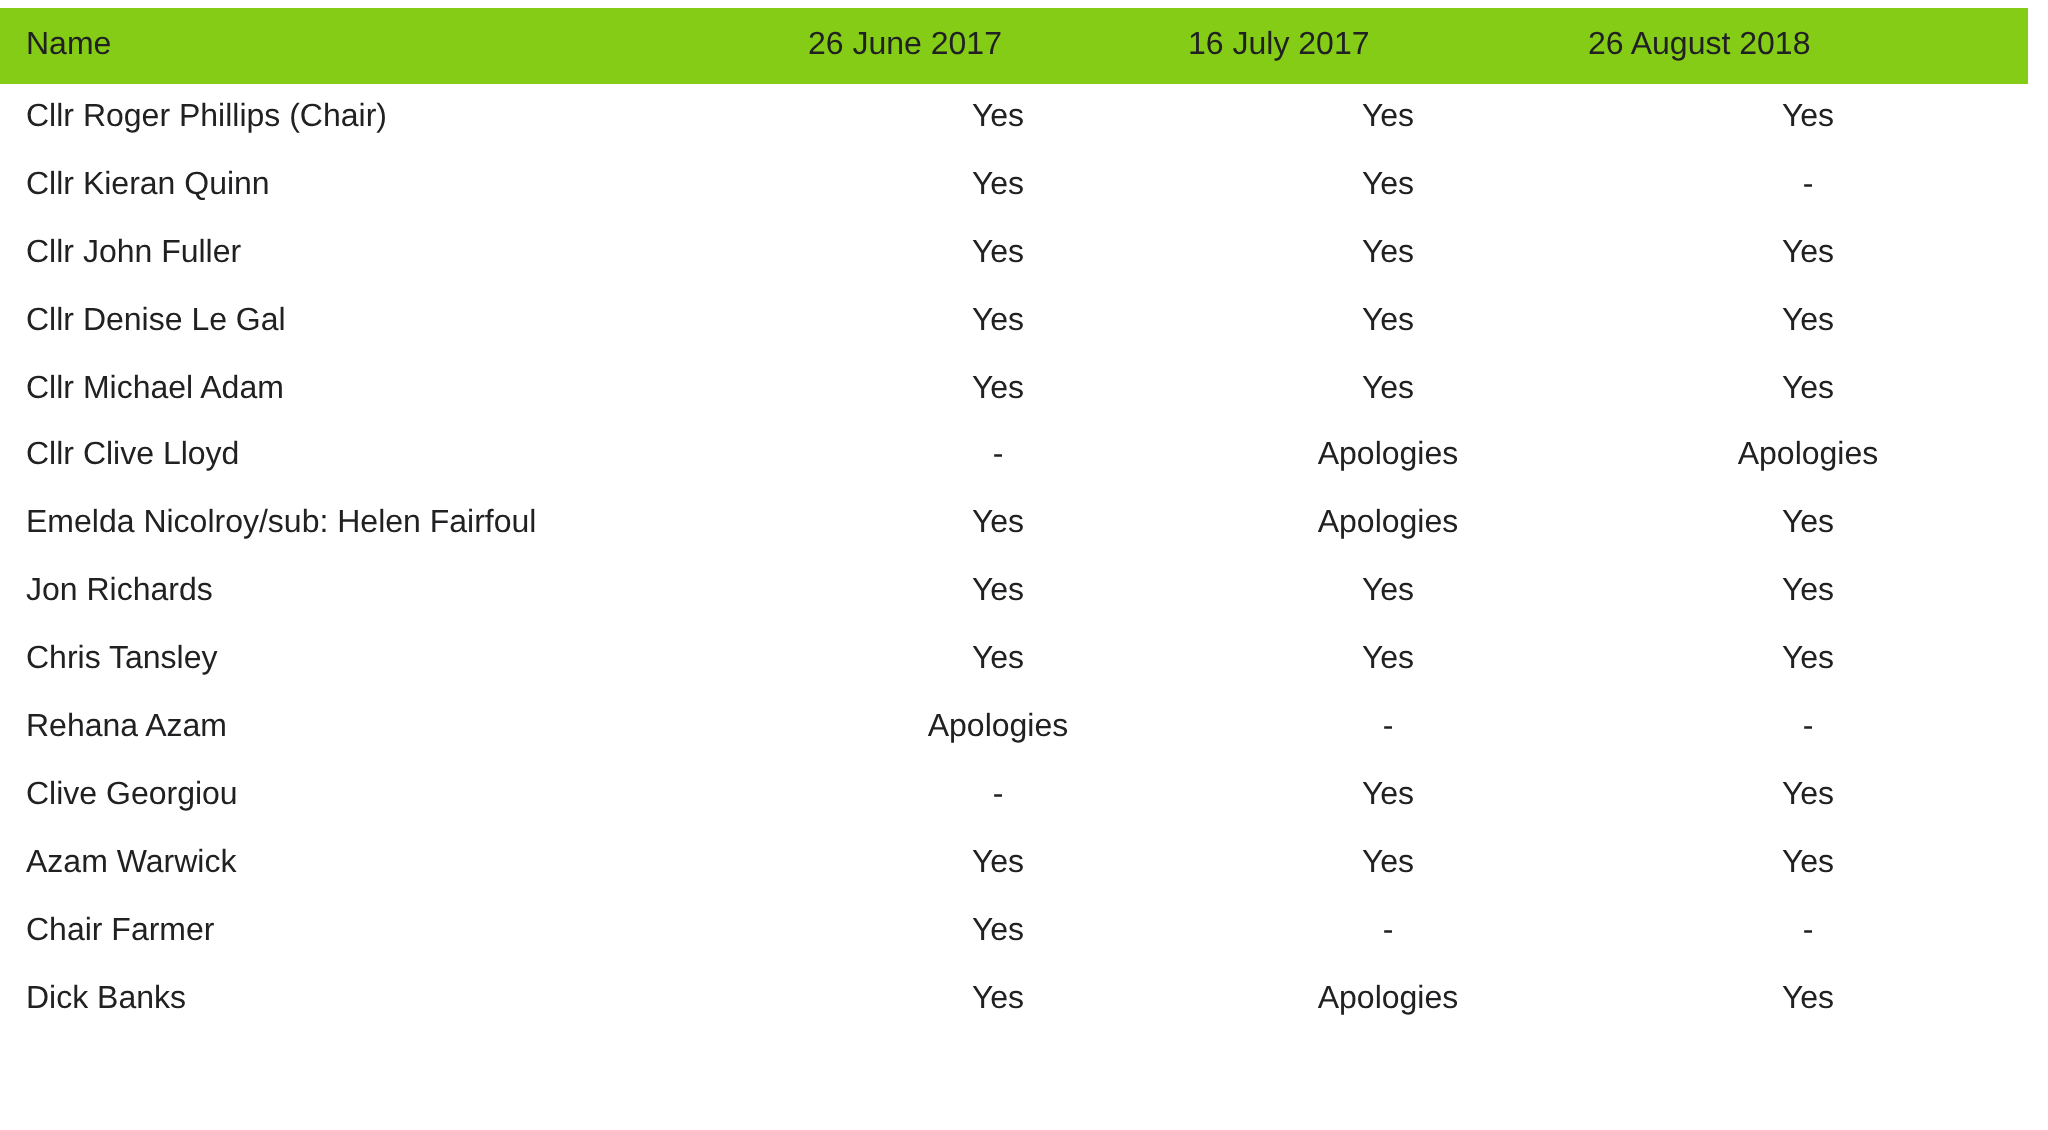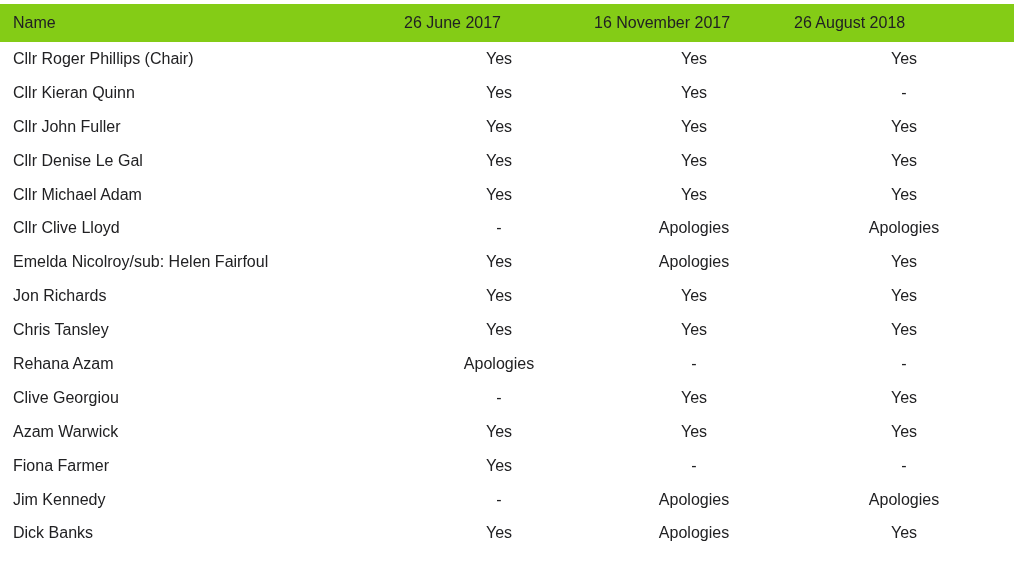--- a/index.html
+++ b/index.html
@@ -67,21 +67,21 @@
     <colgroup>
       <col class="c-name">
       <col class="c-d1">
       <col class="c-d2">
       <col class="c-d3">
     </colgroup>
     <thead>
       <tr>
         <th class="h-name">Name</th>
         <th class="h-date">26 June 2017</th>
-        <th class="h-date">16 November 2017</th>
+        <th class="h-date">16 July 2017</th>
         <th class="h-date">26 August 2018</th>
       </tr>
     </thead>
     <tbody>
         <tr>
     <td class="cell-name">Cllr Roger Phillips (Chair)</td>
     <td class="cell-val">Yes</td>
     <td class="cell-val">Yes</td>
     <td class="cell-val">Yes</td>
   </tr>
@@ -145,30 +145,24 @@
     <td class="cell-val">Yes</td>
     <td class="cell-val">Yes</td>
   </tr>
         <tr>
     <td class="cell-name">Azam Warwick</td>
     <td class="cell-val">Yes</td>
     <td class="cell-val">Yes</td>
     <td class="cell-val">Yes</td>
   </tr>
         <tr>
-    <td class="cell-name">Fiona Farmer</td>
+    <td class="cell-name">Chair Farmer</td>
     <td class="cell-val">Yes</td>
     <td class="cell-val">-</td>
     <td class="cell-val">-</td>
-  </tr>
-        <tr>
-    <td class="cell-name">Jim Kennedy</td>
-    <td class="cell-val">-</td>
-    <td class="cell-val">Apologies</td>
-    <td class="cell-val">Apologies</td>
   </tr>
         <tr>
     <td class="cell-name">Dick Banks</td>
     <td class="cell-val">Yes</td>
     <td class="cell-val">Apologies</td>
     <td class="cell-val">Yes</td>
   </tr>
       </tbody>
   </table>
 </div>

